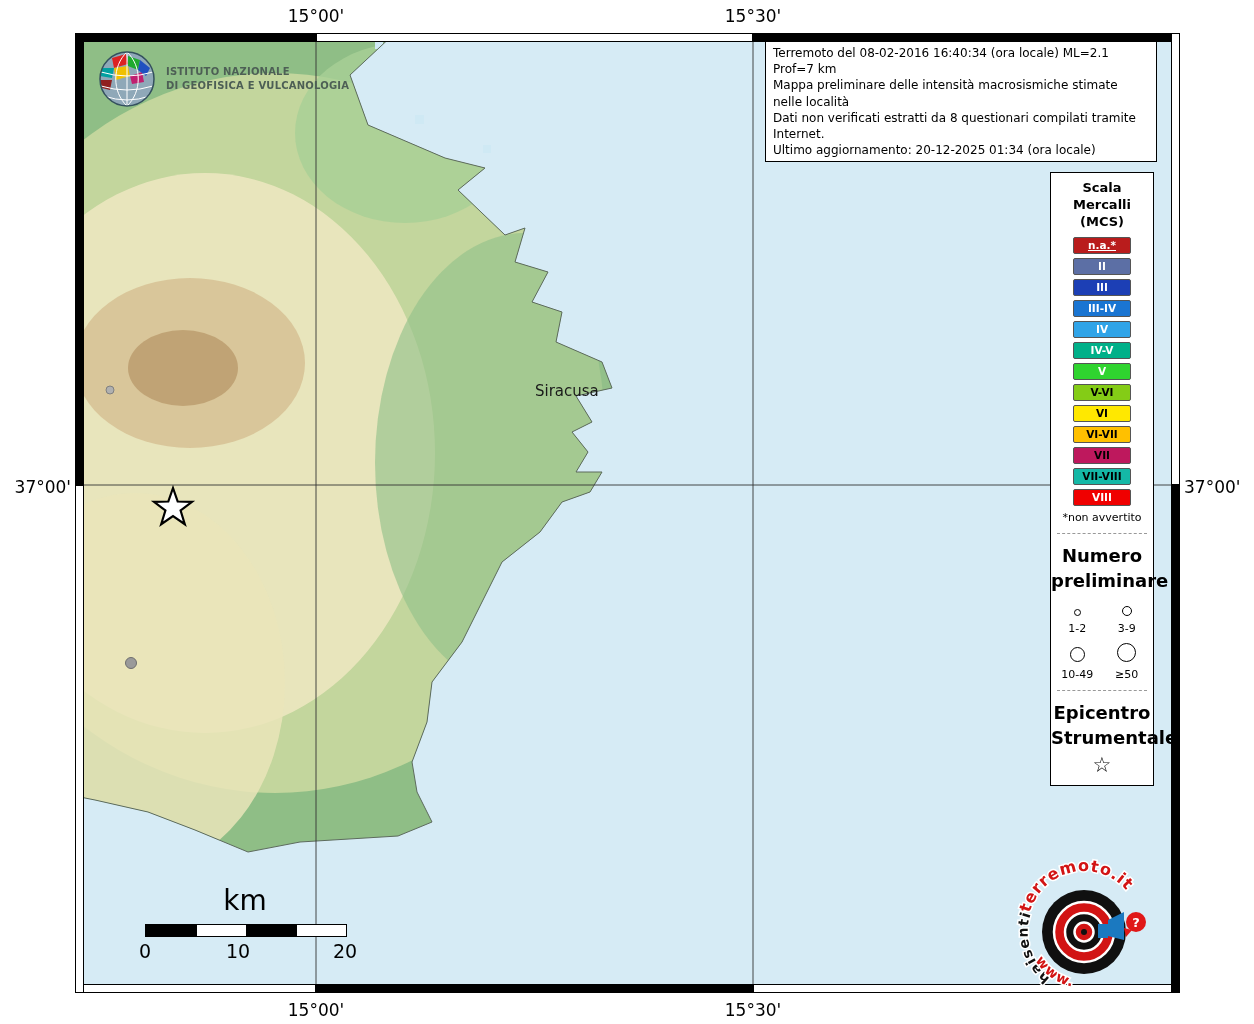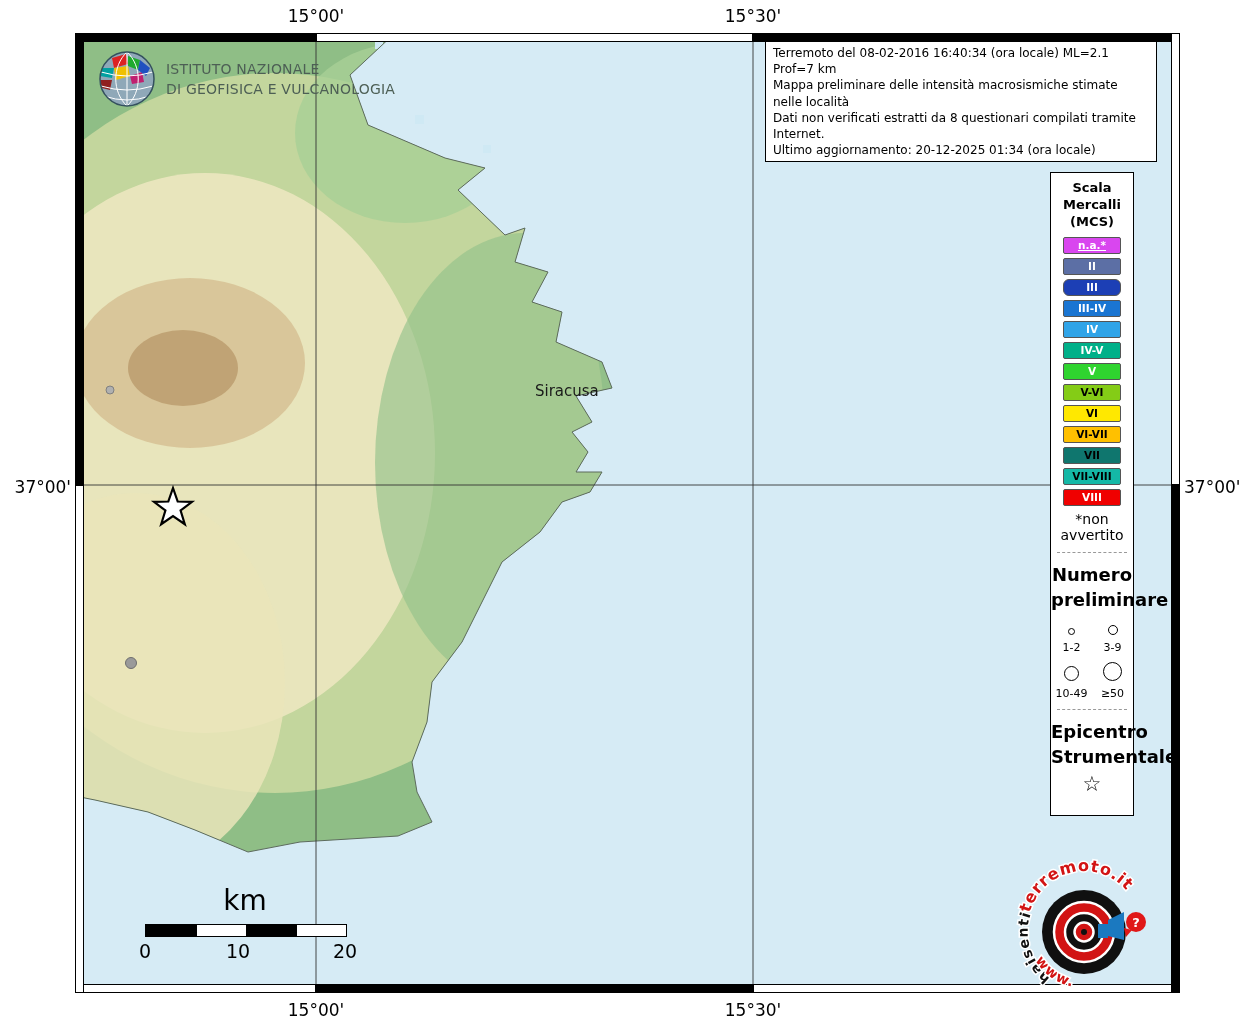--- a/index.html
+++ b/index.html
@@ -12,39 +12,39 @@
 
   
   .axis-label{position:absolute;font-size:17px;color:#000;}
   .ax-c{width:100px;text-align:center;}
 
   
   .info-box{position:absolute;left:765px;top:41px;width:392px;background:#fff;
     border:1px solid #000;padding:3px 7px;font-size:12px;line-height:1.35;box-sizing:border-box;}
 
   
-  .legend{position:absolute;left:1050px;top:172px;width:84px;background:#fff;border:1px solid #000;
-    box-sizing:border-box;text-align:center;padding:7px 0 20px;}
+  .legend{position:absolute;left:1050px;top:172px;width:104px;background:#fff;border:1px solid #000;
+    box-sizing:border-box;text-align:center;padding:7px 0 9px;}
   .legend-title{font-size:13px;font-weight:bold;line-height:1.3;}
   #mcs-chips{margin-top:6px;}
   .chip{width:56px;height:15px;margin:4px auto;border:1px solid #555;border-radius:2px;
     font-size:10.5px;font-weight:bold;line-height:15px;}
-  .legend-foot{font-size:14px;margin-top:5px;}
+  .legend-foot{font-size:11px;margin-top:5px;}
   .lg-sep{border:none;border-top:1px dashed #999;margin:9px 6px;}
   .lg-sub{font-size:18px;font-weight:bold;line-height:1.4;text-align:center;}
   .q-row{display:flex;justify-content:space-evenly;align-items:flex-end;margin-top:8px;}
   .q-item{width:46px;}
   .q-circle{display:inline-block;background:#fff;border:1.5px solid #000;border-radius:50%;}
   .q1{width:5px;height:5px;} .q2{width:8px;height:8px;} .q3{width:13px;height:13px;} .q4{width:17px;height:17px;}
   .q-label{font-size:11px;margin-top:2px;}
   .lg-star{font-size:21px;line-height:1;margin-top:5px;}
 
   
   .ingv{position:absolute;left:98px;top:50px;display:flex;align-items:center;gap:10px;}
-  .ingv-text{font-size:14px;font-weight:normal;color:#4d5f55;line-height:1.45;letter-spacing:0.2px;}
+  .ingv-text{font-size:10px;font-weight:bold;color:#4d5f55;line-height:1.45;letter-spacing:0.2px;}
 
   
   .sb-unit{position:absolute;left:195px;top:884px;width:100px;text-align:center;font-size:28px;}
   .sb-bar{position:absolute;left:145px;top:924px;width:200px;height:11px;border:1px solid #000;display:flex;}
   .sb-seg{width:50px;height:100%;box-sizing:border-box;}
   .sb-seg + .sb-seg{border-left:1px solid #000;}
   .sb-black{background:#000;} .sb-white{background:#fff;}
   .sb-tick{position:absolute;top:940px;width:40px;text-align:center;font-size:19px;}
 
   svg{display:block;}
@@ -151,31 +151,31 @@
   </div>
 
   <div class="legend">
     <div class="legend-title">
       <div>Scala</div>
       <div>Mercalli</div>
       <div>(MCS)</div>
     </div>
 
     <div id="mcs-chips">
-        <div class="chip" style="background: #d946ef; color: rgb(255, 255, 255); text-decoration: underline;">n.a.*</div>
+        <div class="chip" style="background: #b91c1c; color: rgb(255, 255, 255); text-decoration: underline;">n.a.*</div>
         <div class="chip" style="background: rgb(92, 111, 165); color: rgb(255, 255, 255);">II</div>
-        <div class="chip" style="background: rgb(28, 63, 181); color: rgb(255, 255, 255); border-radius: 6px;">III</div>
+        <div class="chip" style="background: rgb(28, 63, 181); color: rgb(255, 255, 255);">III</div>
         <div class="chip" style="background: rgb(26, 117, 210); color: rgb(255, 255, 255);">III-IV</div>
         <div class="chip" style="background: rgb(48, 164, 232); color: rgb(255, 255, 255);">IV</div>
         <div class="chip" style="background: rgb(0, 176, 137); color: rgb(255, 255, 255);">IV-V</div>
         <div class="chip" style="background: rgb(47, 212, 47); color: rgb(255, 255, 255);">V</div>
         <div class="chip" style="background: #84cc16; color: rgb(0, 0, 0);">V-VI</div>
         <div class="chip" style="background: rgb(255, 232, 0); color: rgb(0, 0, 0);">VI</div>
         <div class="chip" style="background: rgb(255, 192, 0); color: rgb(0, 0, 0);">VI-VII</div>
-        <div class="chip" style="background: #0f766e; color: rgb(0, 0, 0);">VII</div>
+        <div class="chip" style="background: #be185d; color: rgb(0, 0, 0);">VII</div>
         <div class="chip" style="background: #14b8a6; color: rgb(0, 0, 0);">VII-VIII</div>
         <div class="chip" style="background: rgb(240, 0, 0); color: rgb(255, 255, 255);">VIII</div>
       </div>
 
     <div class="legend-foot">*non avvertito</div>
 
     <hr class="lg-sep">
 
     <div class="lg-sub">
       <div>Numero</div>

